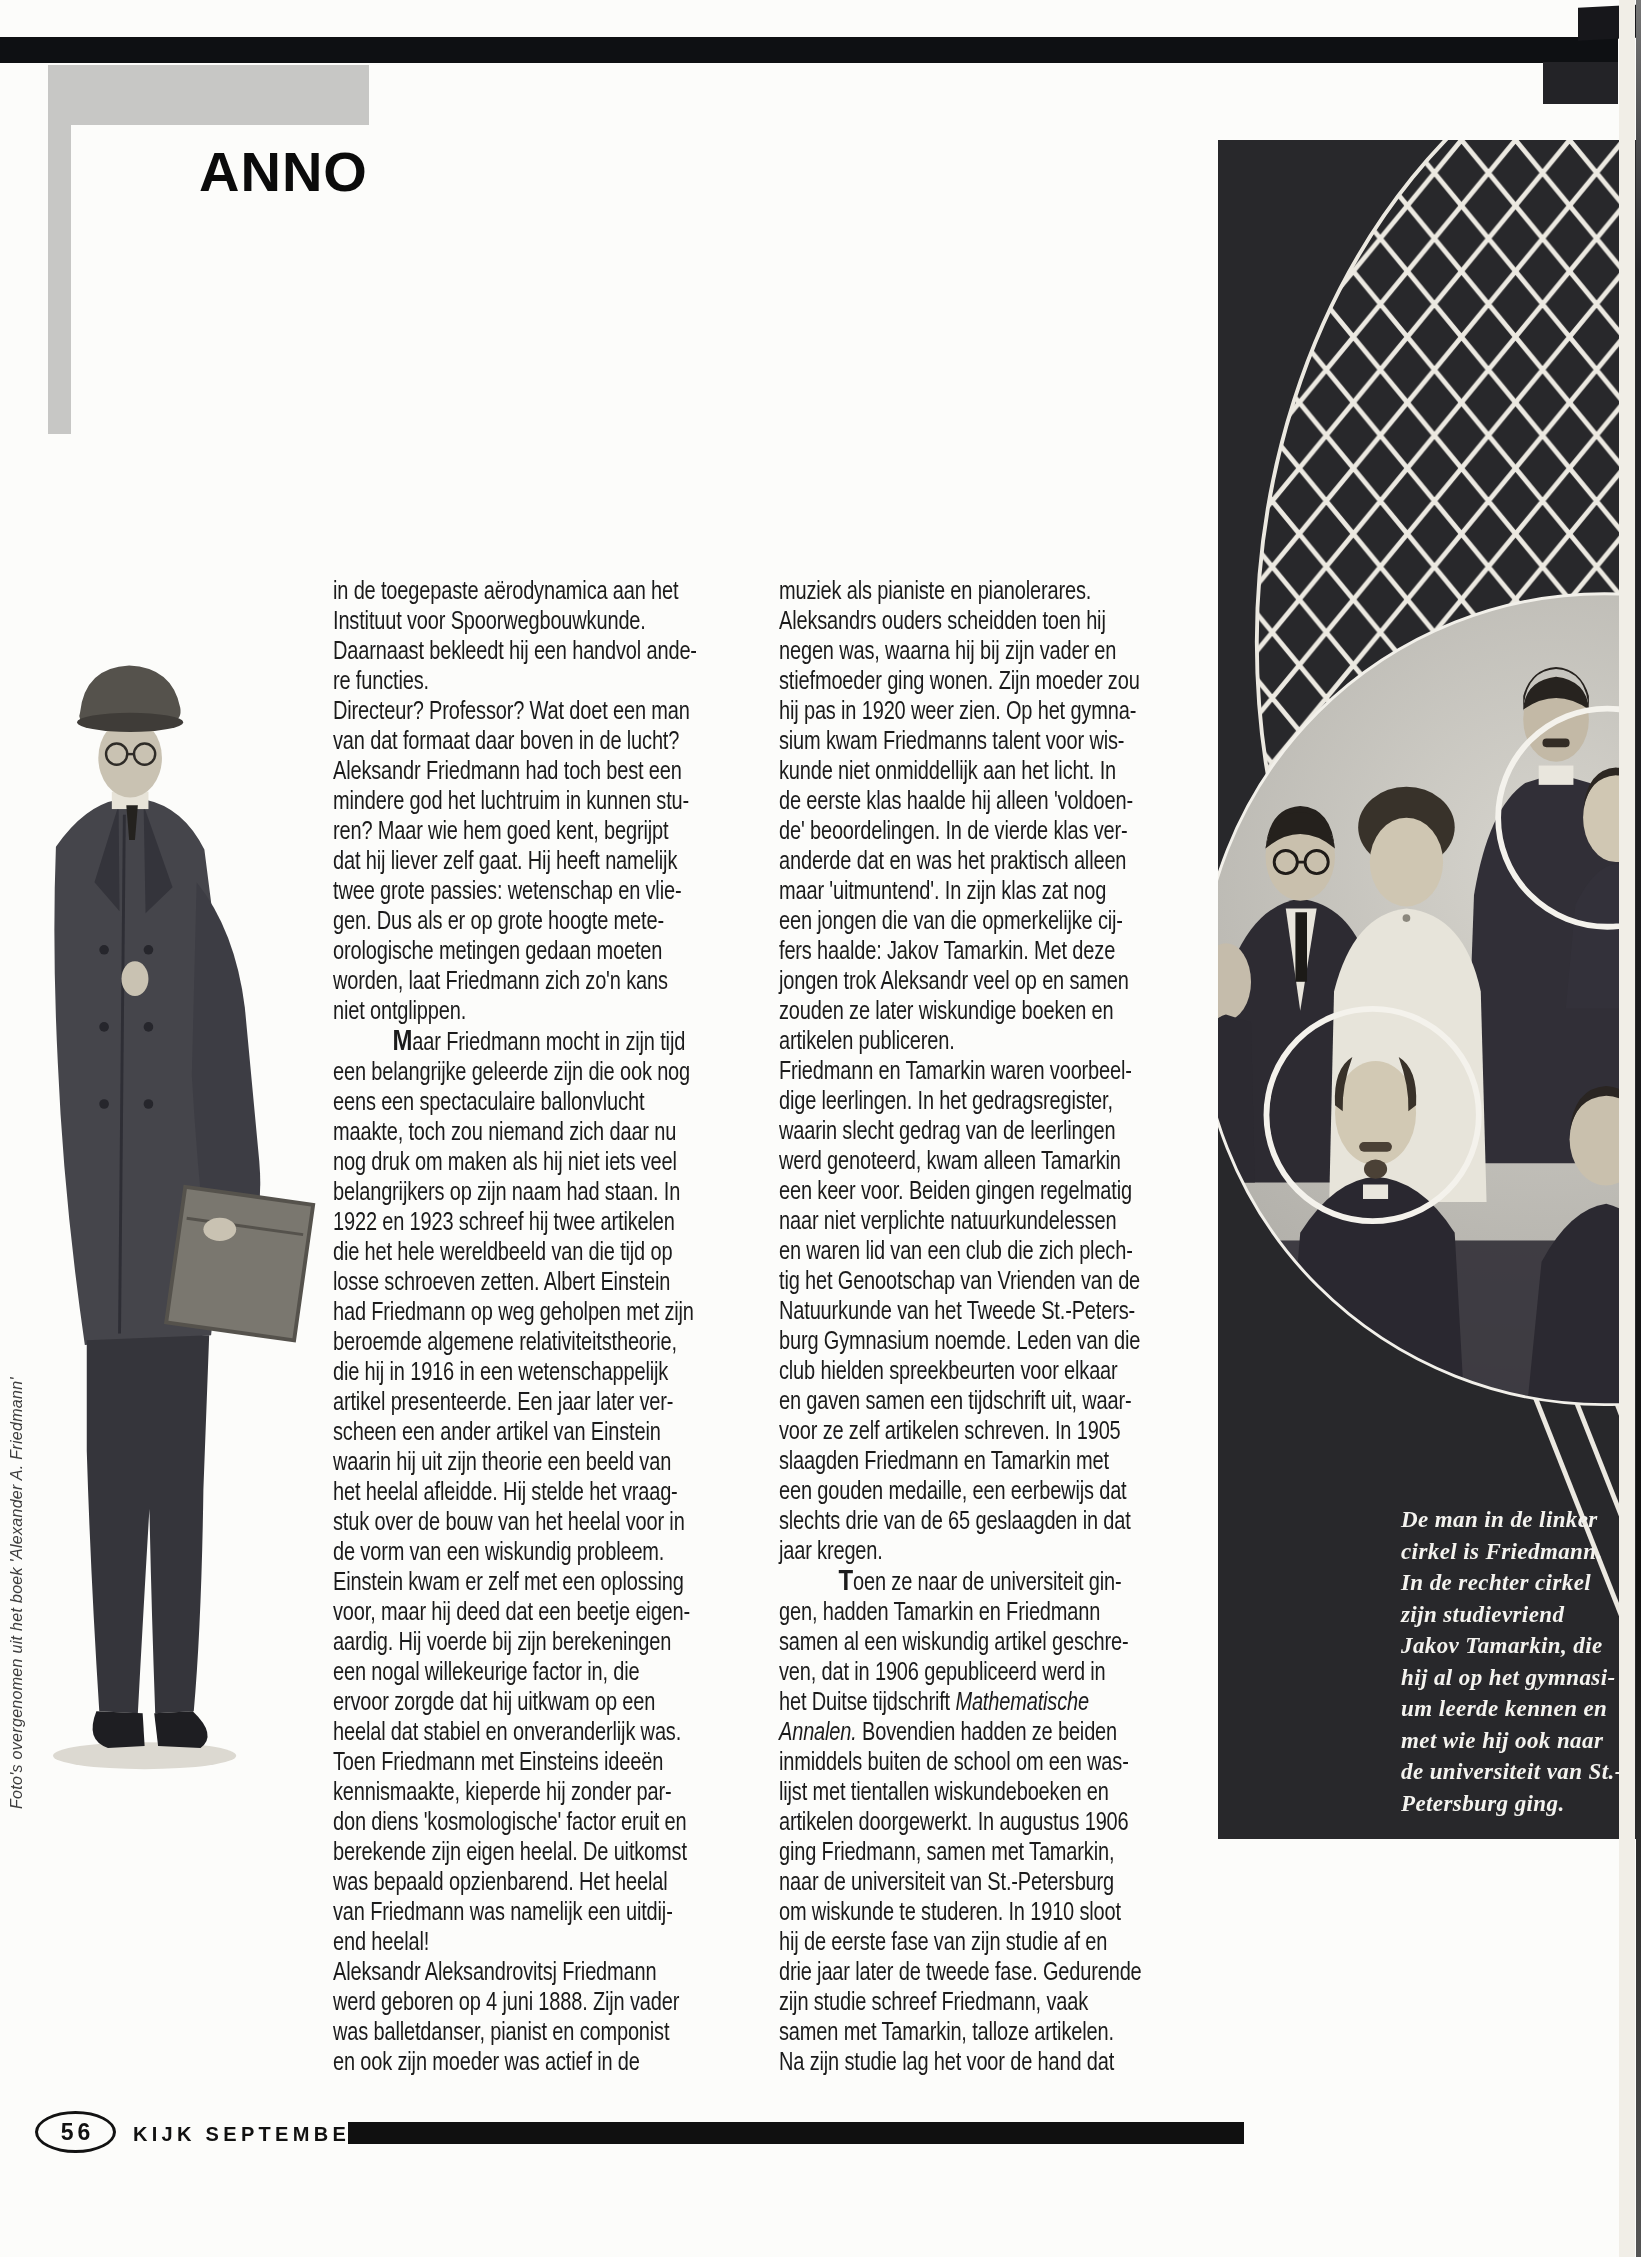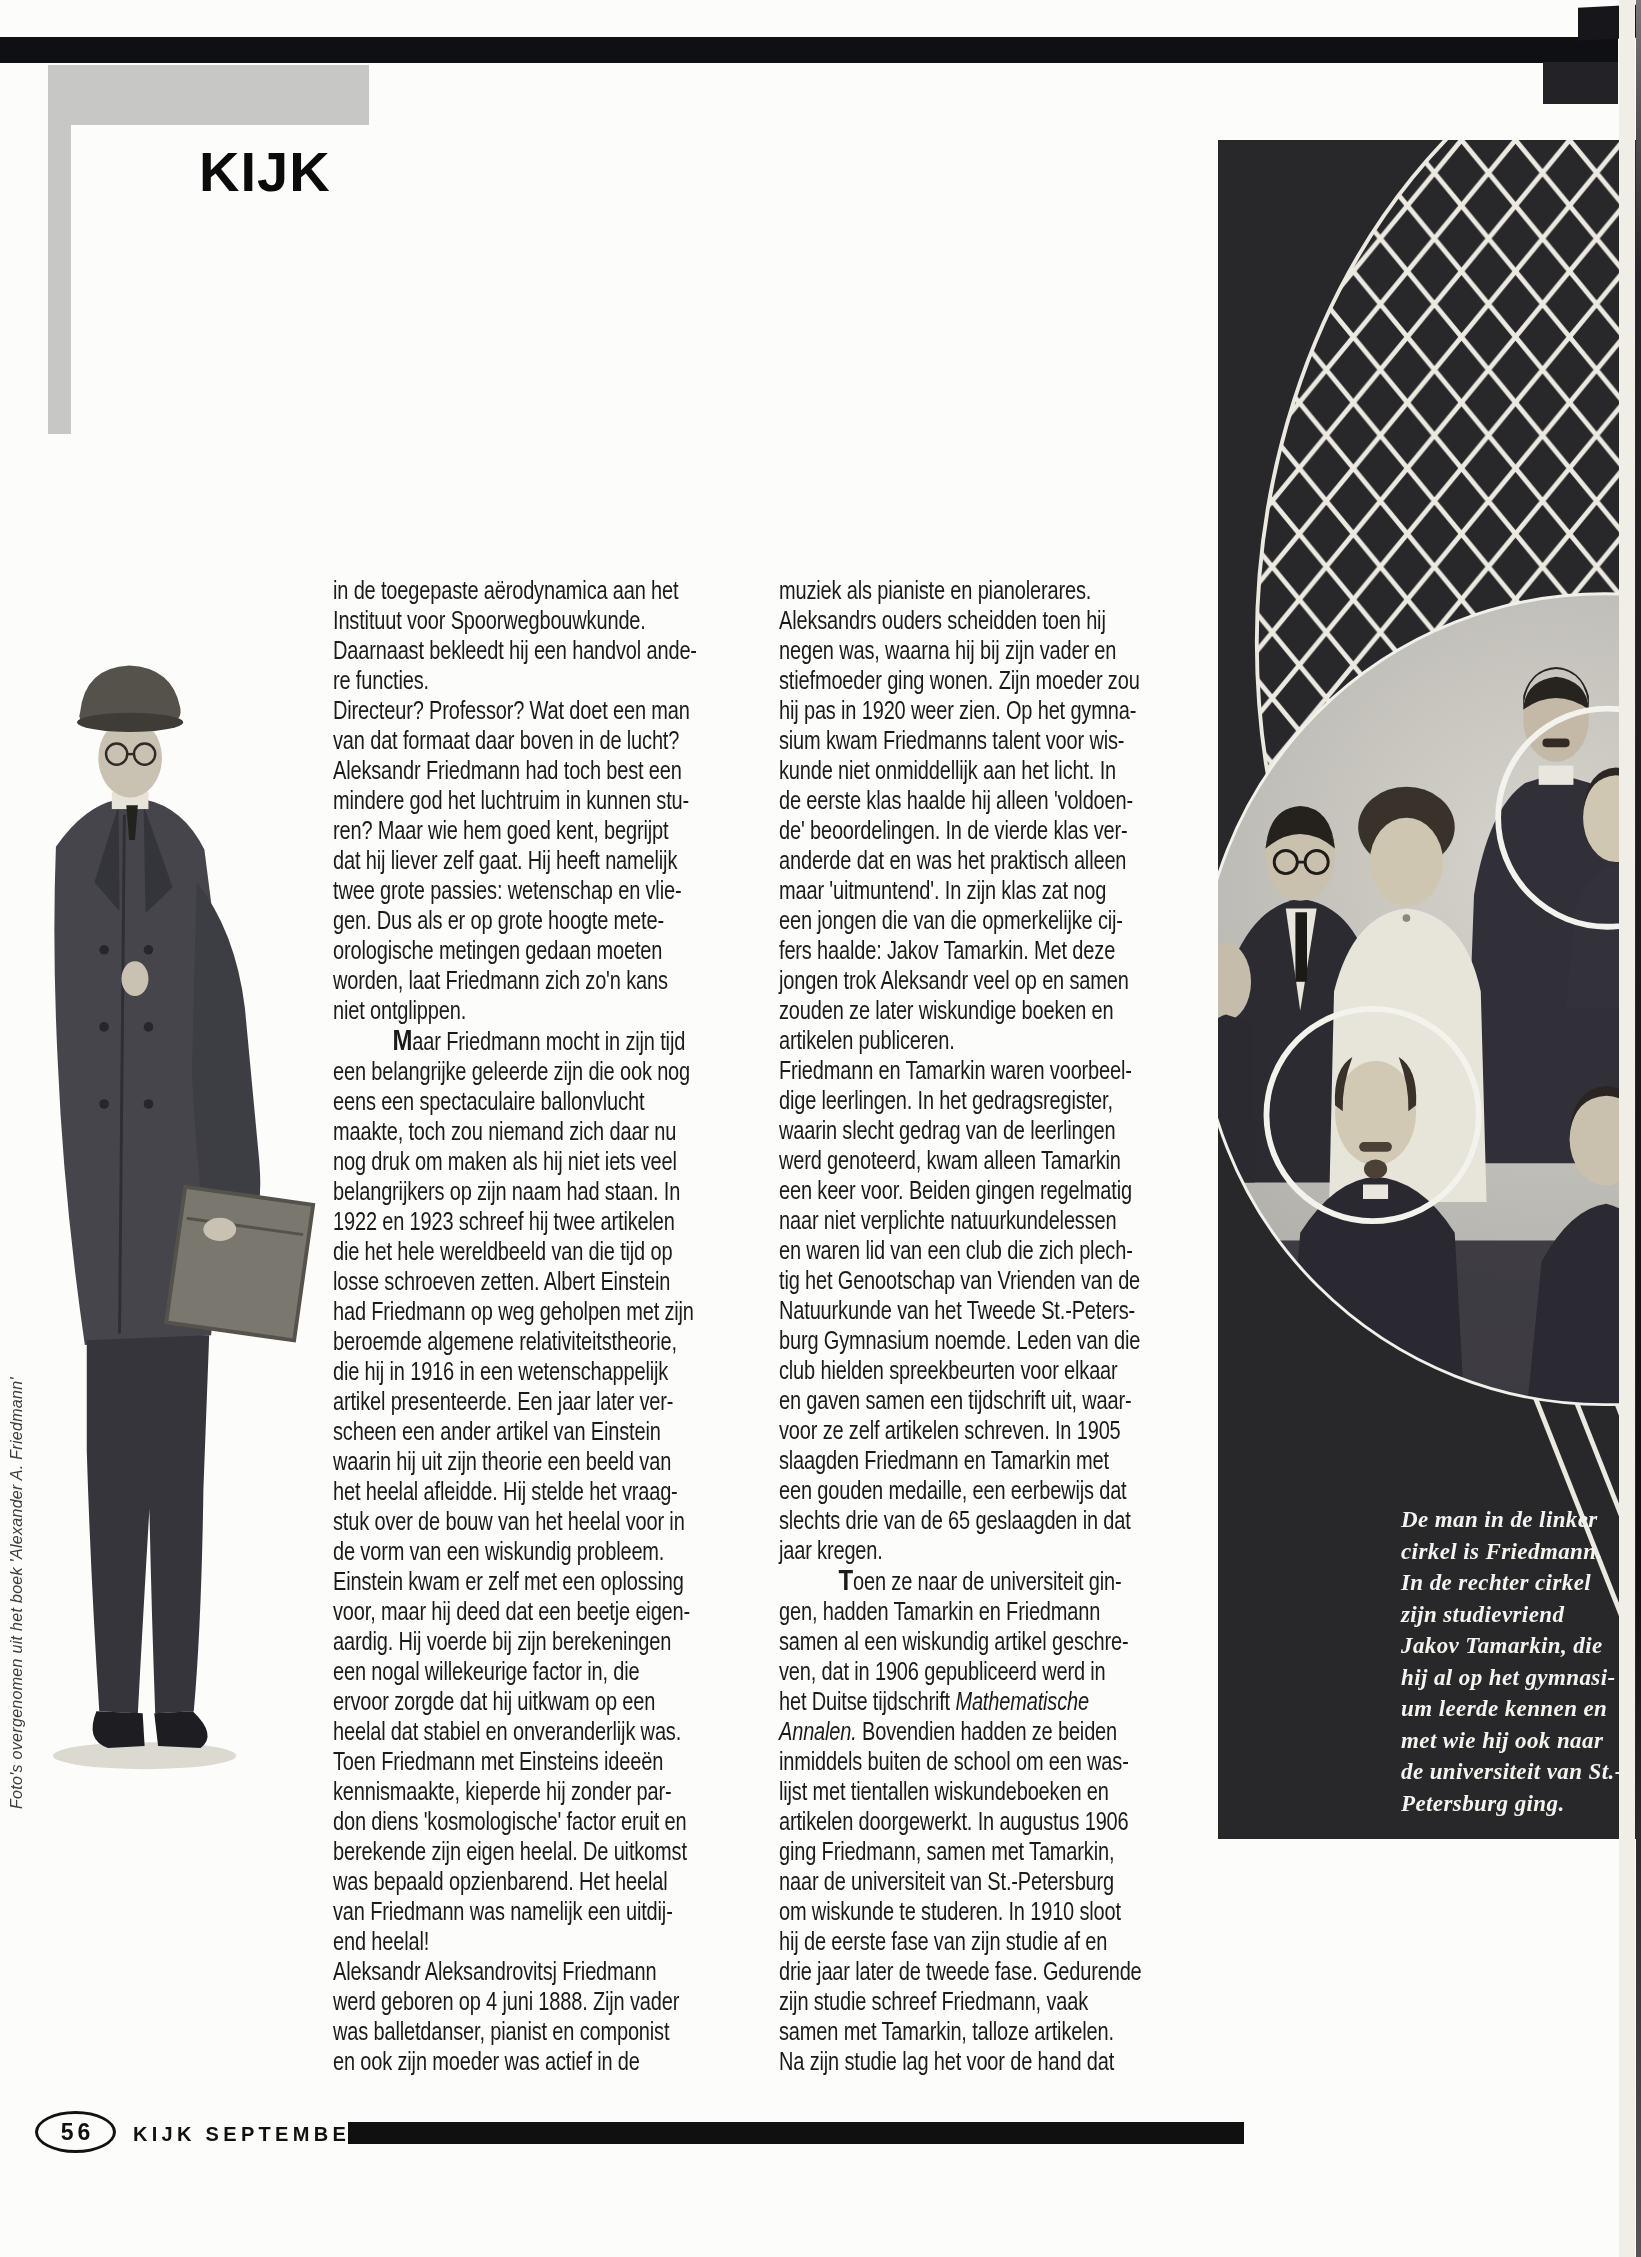--- a/index.html
+++ b/index.html
@@ -51,21 +51,21 @@
 <body>
 
 <div id="page">
 
   <div class="top-bar"></div>
   <div class="corner-wedge"></div>
   <div class="top-tab"></div>
 
   <div class="gray-h"></div>
   <div class="gray-v"></div>
-  <h1 class="title">KIJK</h1>
+  <h1 class="title">ANNO</h1>
 
   <div class="credit">Foto's overgenomen uit het boek 'Alexander A. Friedmann'</div>
 
   <svg class="fried" width="294" height="1134" viewBox="0 0 305 1175">
     <ellipse cx="122" cy="1138" rx="95" ry="14" fill="#dcd9d1"></ellipse>
     <g>
 
       <path d="M30 195 Q60 152 95 146 L122 146 Q162 154 184 198 L197 300 L201 430 Q206 560 191 702 L60 712 Q38 560 32 420 Q26 300 30 195 Z" fill="#45454b"></path>
       <path d="M95 152 L70 232 L96 262 Z" fill="#34343b"></path>
       <path d="M121 152 L151 237 L123 264 Z" fill="#34343b"></path>

